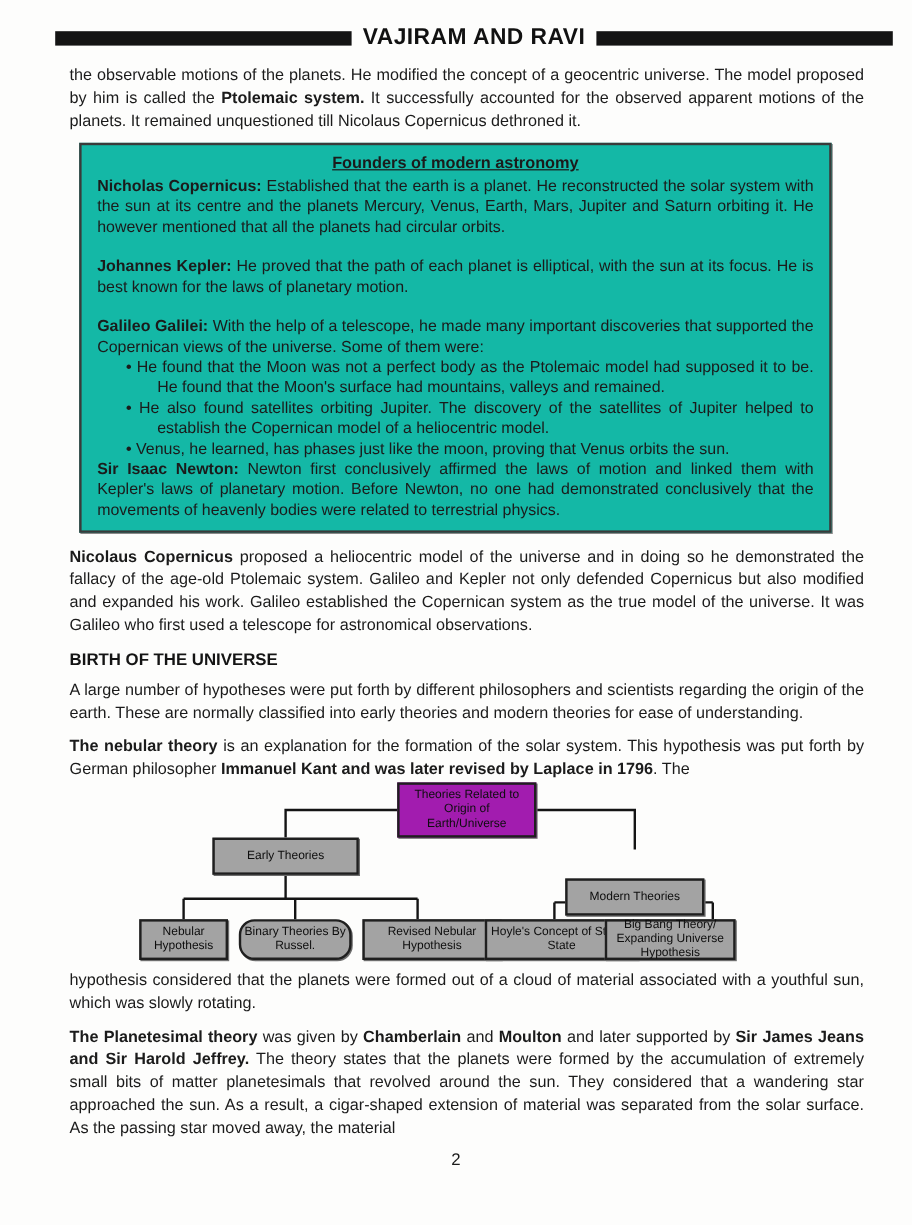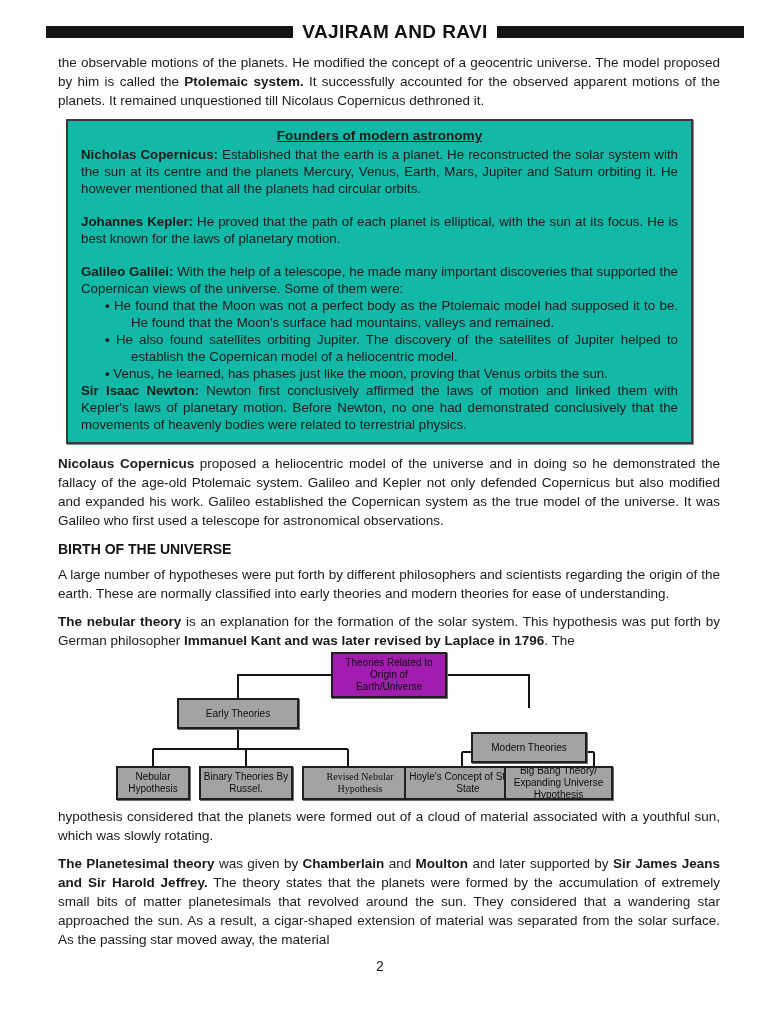--- a/index.html
+++ b/index.html
@@ -120,22 +120,22 @@
     text-align: center;
     font-size: 10px;
     line-height: 1.18;
     padding: 1px 2px;
     box-shadow: 1px 1px 0 #6e6e6e;
   }
   .fc-root   { left: 242px; top: 0;     width: 116px; height: 46px; white-space: pre-line; background: #a21caf; }
   .fc-early  { left: 88px;  top: 46px;  width: 122px; height: 31px; }
   .fc-modern { left: 382px; top: 56px;  width: 116px; height: 31px; margin-top: 24px; }
   .fc-c1 { left: 27px;  top: 114px; width: 74px;  height: 34px; }
-  .fc-c2 { left: 110px; top: 114px; width: 94px;  height: 34px; }
-  .fc-c3 { left: 213px; top: 114px; width: 116px;  height: 34px; font-family: Liberation Serif, serif; }
+  .fc-c2 { left: 110px; top: 114px; width: 94px;  height: 34px; border-radius: 13px; }
+  .fc-c3 { left: 213px; top: 114px; width: 116px;  height: 34px; }
   .fc-c4 { left: 315px; top: 114px; width: 128px; height: 34px; }
   .fc-c5 { left: 415px; top: 114px; width: 109px; height: 34px; }
 
   
   .page-footer {
     text-align: center;
     margin-top: 5px;
     font-size: 14px;
     color: #1b1b1b;
   }

